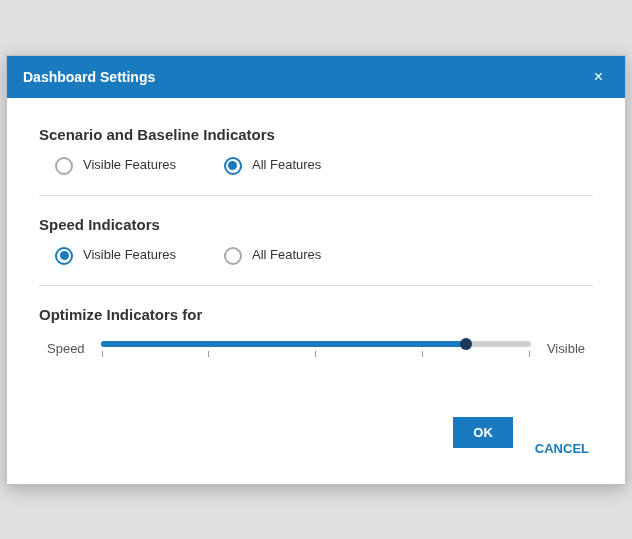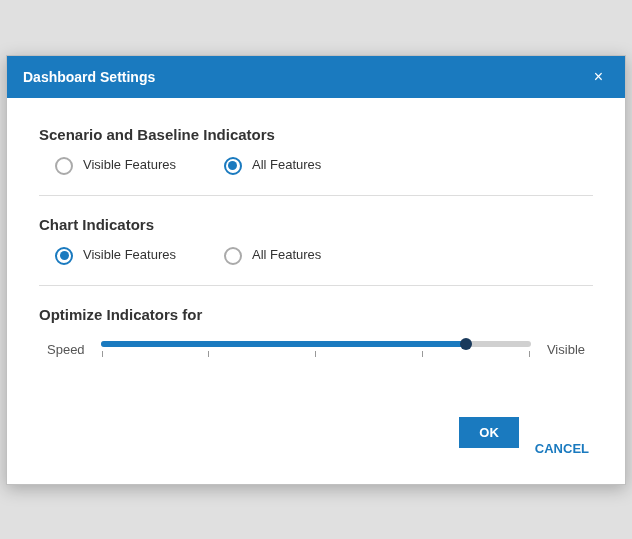--- a/index.html
+++ b/index.html
@@ -112,21 +112,21 @@
 
     .divider {
       border: none;
       border-top: 1px solid #ddd;
       margin: 20px 0;
     }
 
     .slider-container {
       margin-top: 18px;
       display: flex;
-      align-items: flex-end;
+      align-items: center;
       gap: 16px;
       padding: 0 8px;
     }
 
     .slider-label {
       font-size: 13px;
       color: #555;
       white-space: nowrap;
     }
 
@@ -177,21 +177,21 @@
       width: 1px;
       height: 6px;
       background: #999;
     }
 
     .dialog-footer {
       display: flex;
       justify-content: flex-end;
       align-items: center;
       padding: 12px 24px 20px 24px;
-      gap: 4px;
+      gap: 10px;
     }
 
     .btn-ok {
       background: #1a7abf;
       color: white;
       border: none;
       padding: 8px 20px;
       font-size: 13px;
       font-weight: 600;
       cursor: pointer;
@@ -230,21 +230,21 @@
         <div class="radio-option">
           <div class="radio-circle checked"></div>
           <span class="radio-label">All Features</span>
         </div>
       </div>
     </div>
 
     <hr class="divider">
 
     <div class="section">
-      <div class="section-title">Chart Indicators</div>
+      <div class="section-title">Speed Indicators</div>
       <div class="radio-group">
         <div class="radio-option">
           <div class="radio-circle checked"></div>
           <span class="radio-label">Visible Features</span>
         </div>
         <div class="radio-option">
           <div class="radio-circle"></div>
           <span class="radio-label">All Features</span>
         </div>
       </div>

